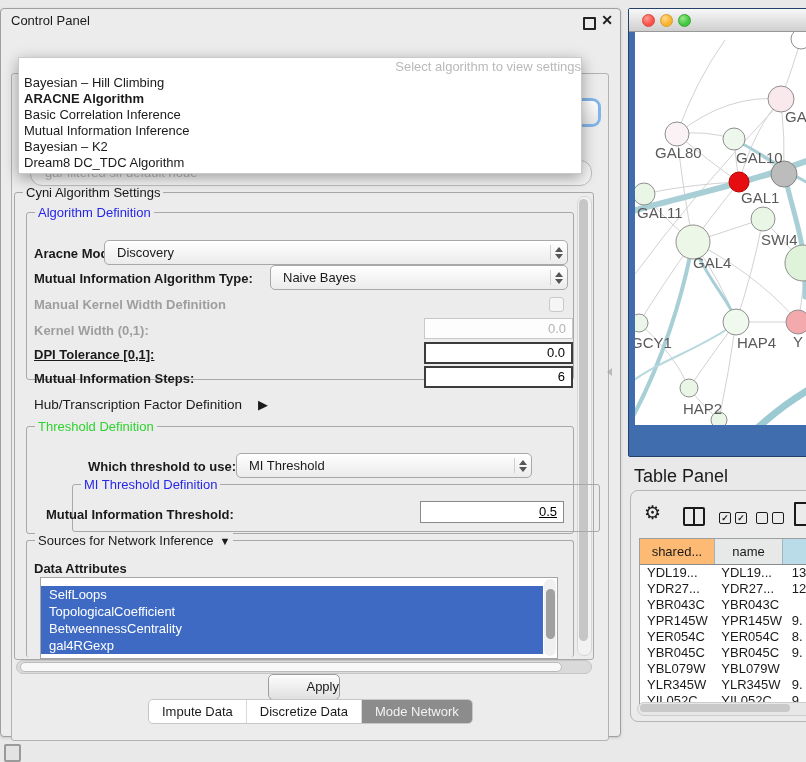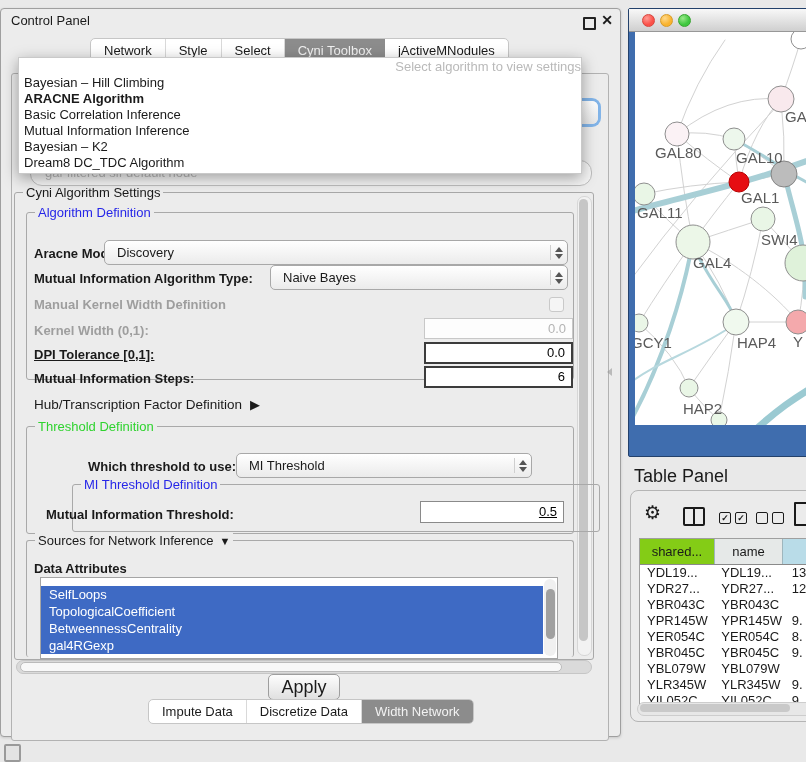--- a/index.html
+++ b/index.html
@@ -69,21 +69,21 @@
   .list-items{margin-top:8px;}
   .list-item{background:#3e6ac4;color:#fff;font-size:13px;line-height:17px;padding-left:8px;}
 
   
   .vtrack{background:#f2f2f2;border:1px solid #d6d6d6;border-radius:7px;}
   .vthumb{background:#c6c6c6;border-radius:5px;}
   .htrack{background:#dadada;border:1px solid #c6c6c6;border-radius:7px;}
   .hthumb{background:#f8f8f8;border:1px solid #bbb;border-radius:5px;}
 
   .apply{left:268px;top:674px;width:70px;height:24px;border:1px solid #9e9e9e;border-radius:5px;
-      background:linear-gradient(#fdfdfd,#e0e0e0);font-size:18px;text-align:center;line-height:24px;}
+      background:linear-gradient(#fdfdfd,#e0e0e0);font-size:13px;text-align:right;line-height:24px;}
 
   .grip{left:4px;top:744px;width:13px;height:14px;border:2px solid #9a9a9a;background:#e3e3e3;border-radius:2px;}
   .splitter{left:607px;top:368px;width:0;height:0;border-top:4px solid transparent;border-bottom:4px solid transparent;border-right:5px solid #9a9a9a;opacity:.6;}
 
   
   .netwin{left:628px;top:8px;width:192px;height:447px;background:#3f6dae;border:1px solid #23416b;border-radius:2px;}
   .net-titlebar{left:0px;top:0px;width:100%;height:22px;background:linear-gradient(#f8f8f8,#cfcfcf);
       border-bottom:1px solid #989898;}
   .light{top:5px;width:13px;height:13px;border-radius:50%;}
   .light.red{left:13px;background:radial-gradient(circle at 35% 30%,#ff9a93,#fb5149 60%);border:1px solid #d7453d;box-sizing:border-box;}
@@ -100,21 +100,21 @@
   .pairbox{display:flex;gap:4px;}
   .pair-sel{left:88px;top:21px;}
   .pair-unsel{left:125px;top:21px;}
   .cbx{width:10px;height:10px;border:1.5px solid #1a1a1a;border-radius:2px;font-size:9px;line-height:10px;text-align:center;font-weight:bold;}
   .newtbl{left:163px;top:11px;width:15px;height:20px;border:2px solid #1a1a1a;border-radius:1px;background:#ebebeb;}
 
   .ttable{left:8px;top:47px;width:182px;height:166px;background:#fff;border:1px solid #9f9f9f;
       border-right:none;overflow:hidden;font-size:13px;}
   .thead{display:flex;height:25px;border-bottom:1px solid #8a8a8a;}
   .th{border-right:1px solid #9fb6bd;text-align:center;line-height:25px;overflow:hidden;white-space:nowrap;}
-  .th.c1{width:78px;background:#84cc16;}
+  .th.c1{width:78px;background:#fdba74;}
   .th.c2{width:71px;background:#e6e9e8;}
   .th.c3{width:40px;background:#b9dce8;}
   .trow{display:flex;height:16px;line-height:16px;white-space:nowrap;}
   .td{overflow:hidden;}
   .td.c1{width:72px;padding-left:7px;}
   .td.c2{width:68px;padding-left:4px;}
   .td.c3{width:31px;padding-left:4px;}
   .tp-hscroll{left:6px;top:211px;width:176px;height:12px;background:#e7e7e7;border:1px solid #cdcdcd;border-radius:7px;}
   .tp-hthumb{left:2px;top:1px;width:150px;height:8px;background:#c9c9c9;border-radius:4px;}
 
@@ -123,47 +123,20 @@
 </head>
 <body>
 
 <div id="app">
 
   <div class="abs cp">
     <div class="abs cp-title">Control Panel</div>
     <div class="abs float-btn"></div>
     <div class="abs close-btn">✕</div>
 
-    <div class="abs tabbar tabbar-top">
-
-        <div class="tab">
-
-          <span>Network</span>
-        </div>
-
-        <div class="tab">
-
-          <span>Style</span>
-        </div>
-
-        <div class="tab">
-
-          <span>Select</span>
-        </div>
-
-        <div class="tab selected">
-
-          <span>Cyni Toolbox</span>
-        </div>
-
-        <div class="tab">
-
-          <span>jActiveMNodules</span>
-        </div>
-      </div>
 
     <div class="abs inner"></div>
   </div>
 
   <div class="abs focus-ring"></div>
   <div class="abs ghost-combo">
     <span>gal-filtered sif default node</span>
   </div>
 
   <div class="abs popup">
@@ -230,21 +203,21 @@
 
   <div class="abs lbl disabled" style="left:34px;top:323px;">Kernel Width (0,1):</div>
   <div class="abs field dis" style="left:424px;top:318px;width:141px;height:19px;">0.0</div>
 
   <div class="abs lbl" style="left:34px;top:347px;text-decoration:underline;">DPI Tolerance [0,1]:</div>
   <div class="abs field en" style="left:424px;top:342px;width:139px;height:18px;line-height:18px;">0.0</div>
 
   <div class="abs lbl" style="left:34px;top:371px;">Mutual Information Steps:</div>
   <div class="abs field en" style="left:424px;top:366px;width:139px;height:18px;line-height:18px;">6</div>
 
-  <div class="abs" style="left:34px;top:397px;font-size:13.5px;display:flex;align-items:center;gap:8px;">
+  <div class="abs" style="left:34px;top:397px;font-size:13.5px;display:flex;align-items:center;gap:16px;">
     <span>Hub/Transcription Factor Definition</span>
     <span style="font-size:13px;">▶</span>
   </div>
 
   <div class="abs group" style="left:26px;top:426px;width:546px;height:106px;">
     <span class="legend green">Threshold Definition</span>
   </div>
   <div class="abs lbl" style="left:88px;top:459px;">Which threshold to use:</div>
   <div class="abs combo" style="left:236px;top:453px;width:294px;">
     <span class="val">MI Threshold</span>
@@ -301,21 +274,21 @@
 
       <div class="tab">
         <span>Impute Data</span>
       </div>
 
       <div class="tab">
         <span>Discretize Data</span>
       </div>
 
       <div class="tab selected">
-        <span>Width Network</span>
+        <span>Mode Network</span>
       </div>
     </div>
 
   <div class="abs grip"></div>
   <div class="abs splitter"></div>
 
   <div class="abs netwin">
     <div class="abs net-titlebar">
       <div class="abs light red"></div>
       <div class="abs light yellow"></div>

